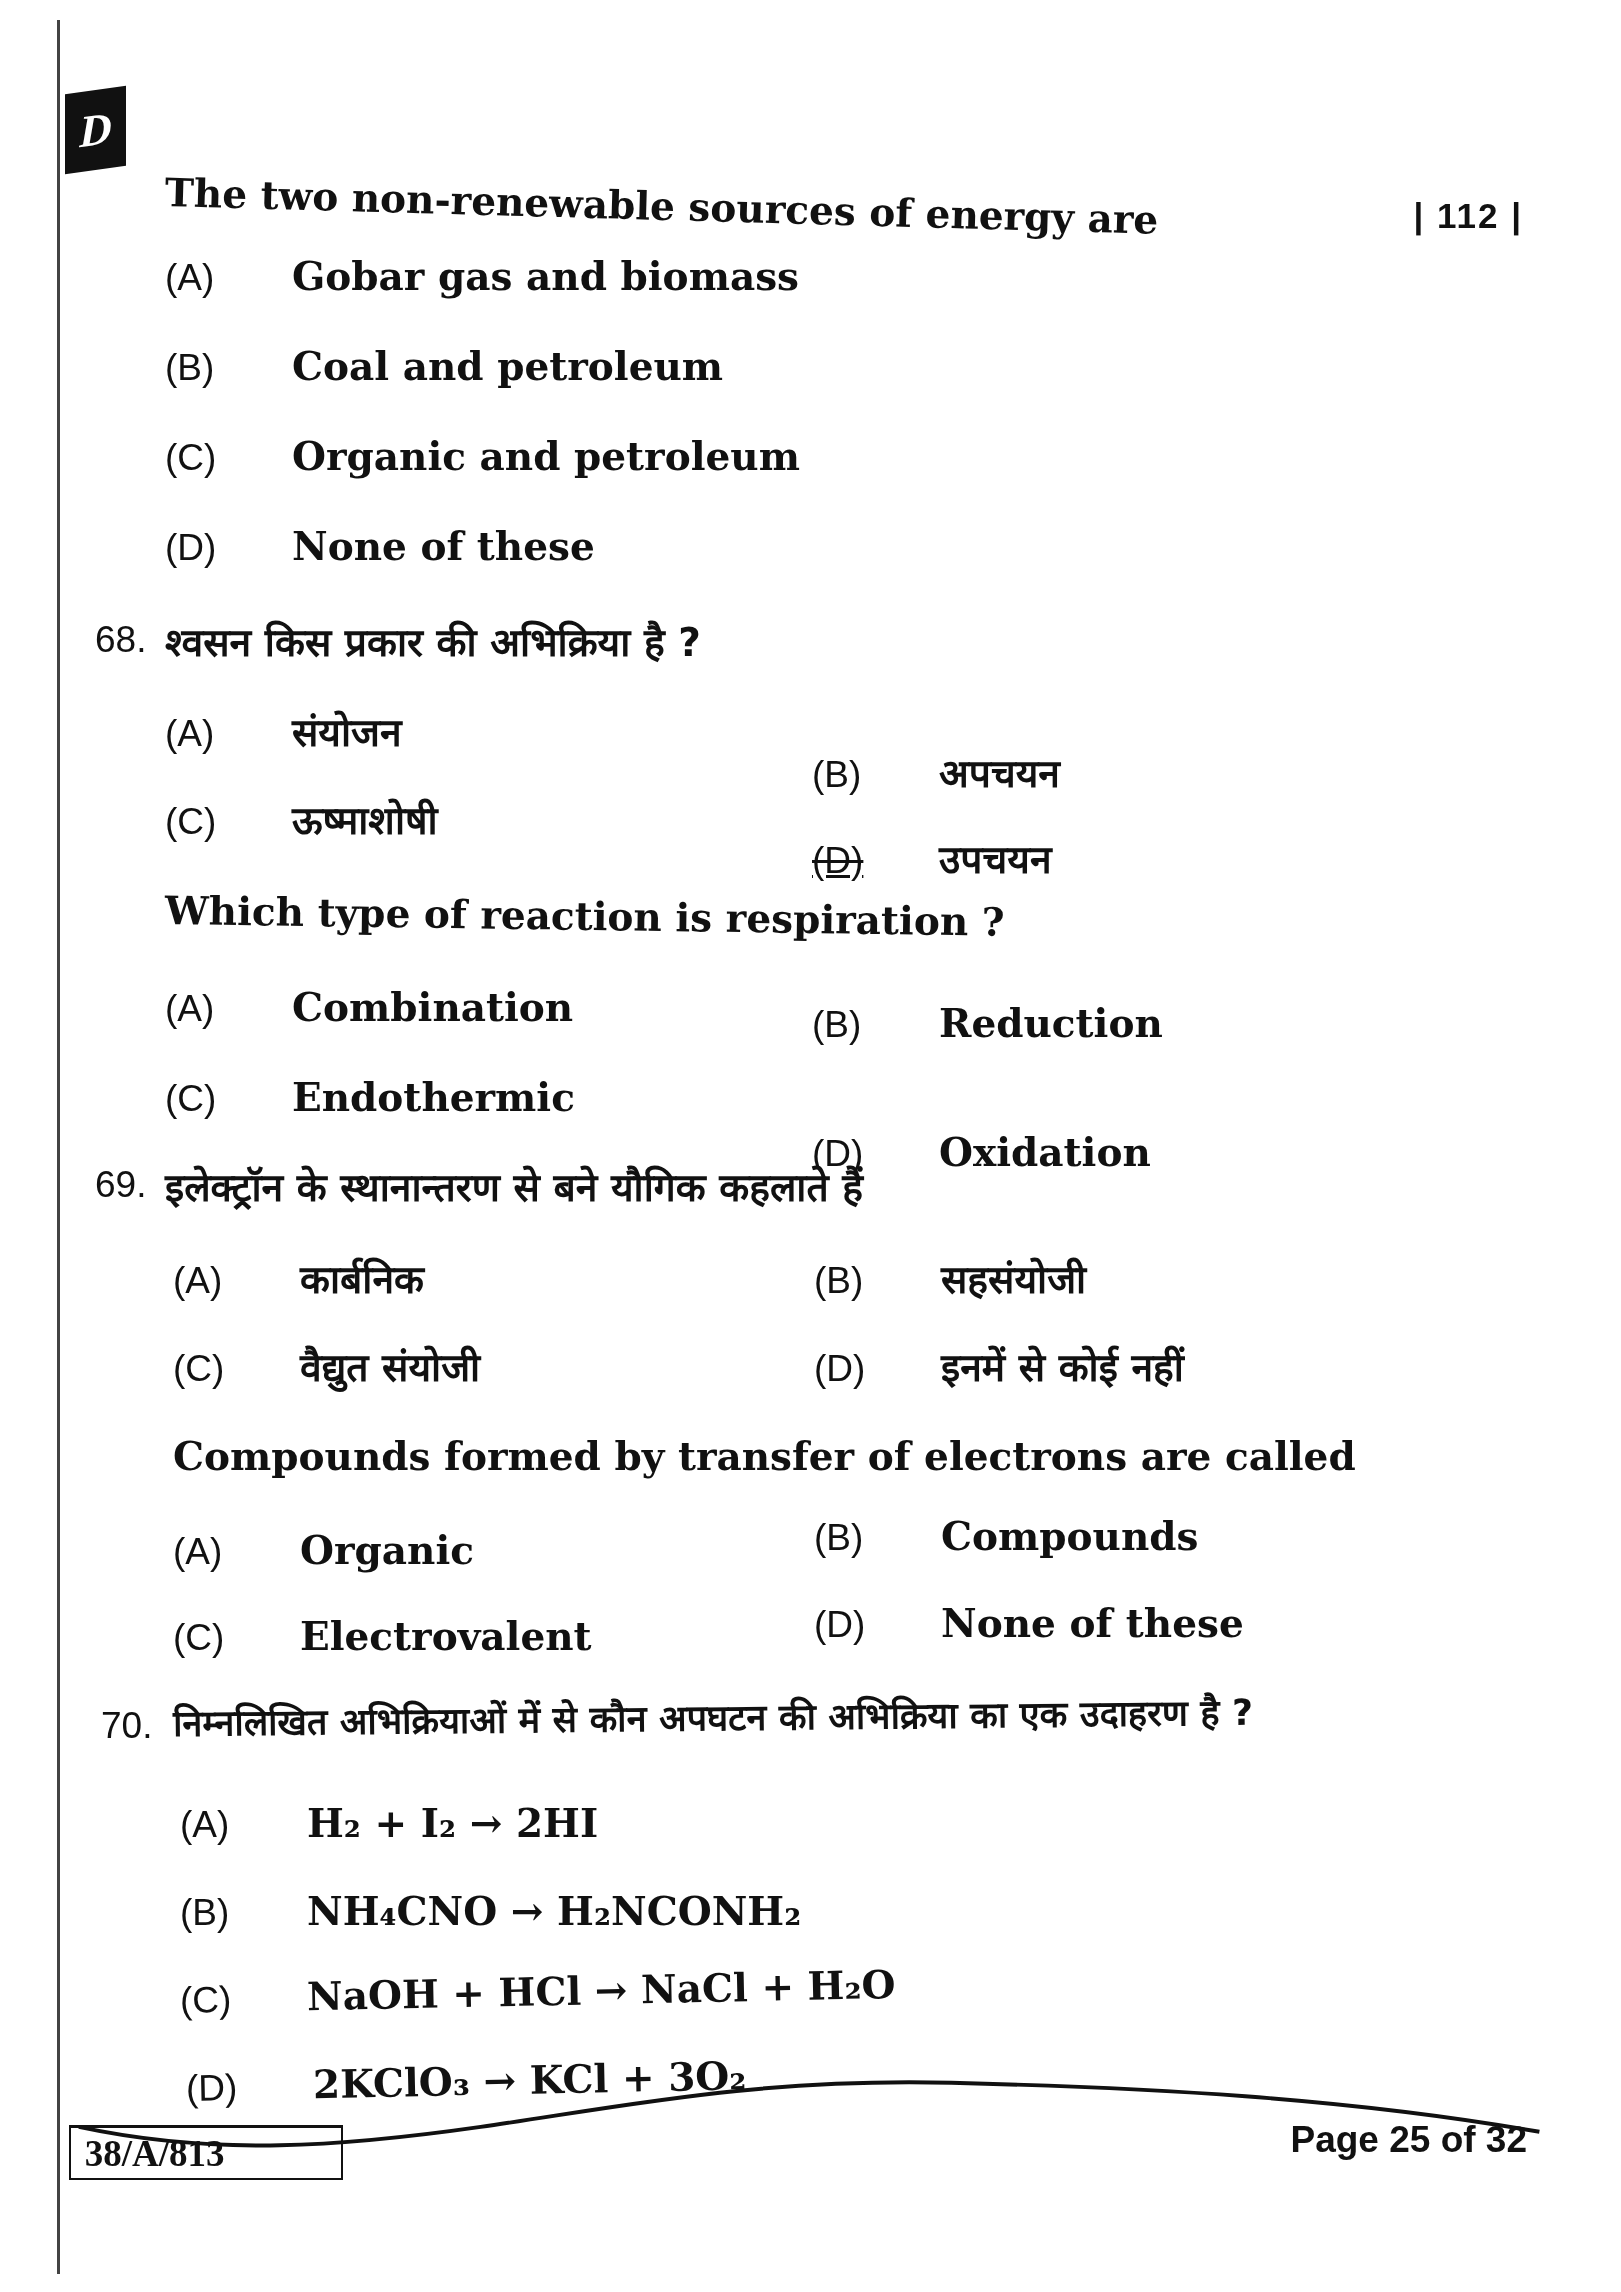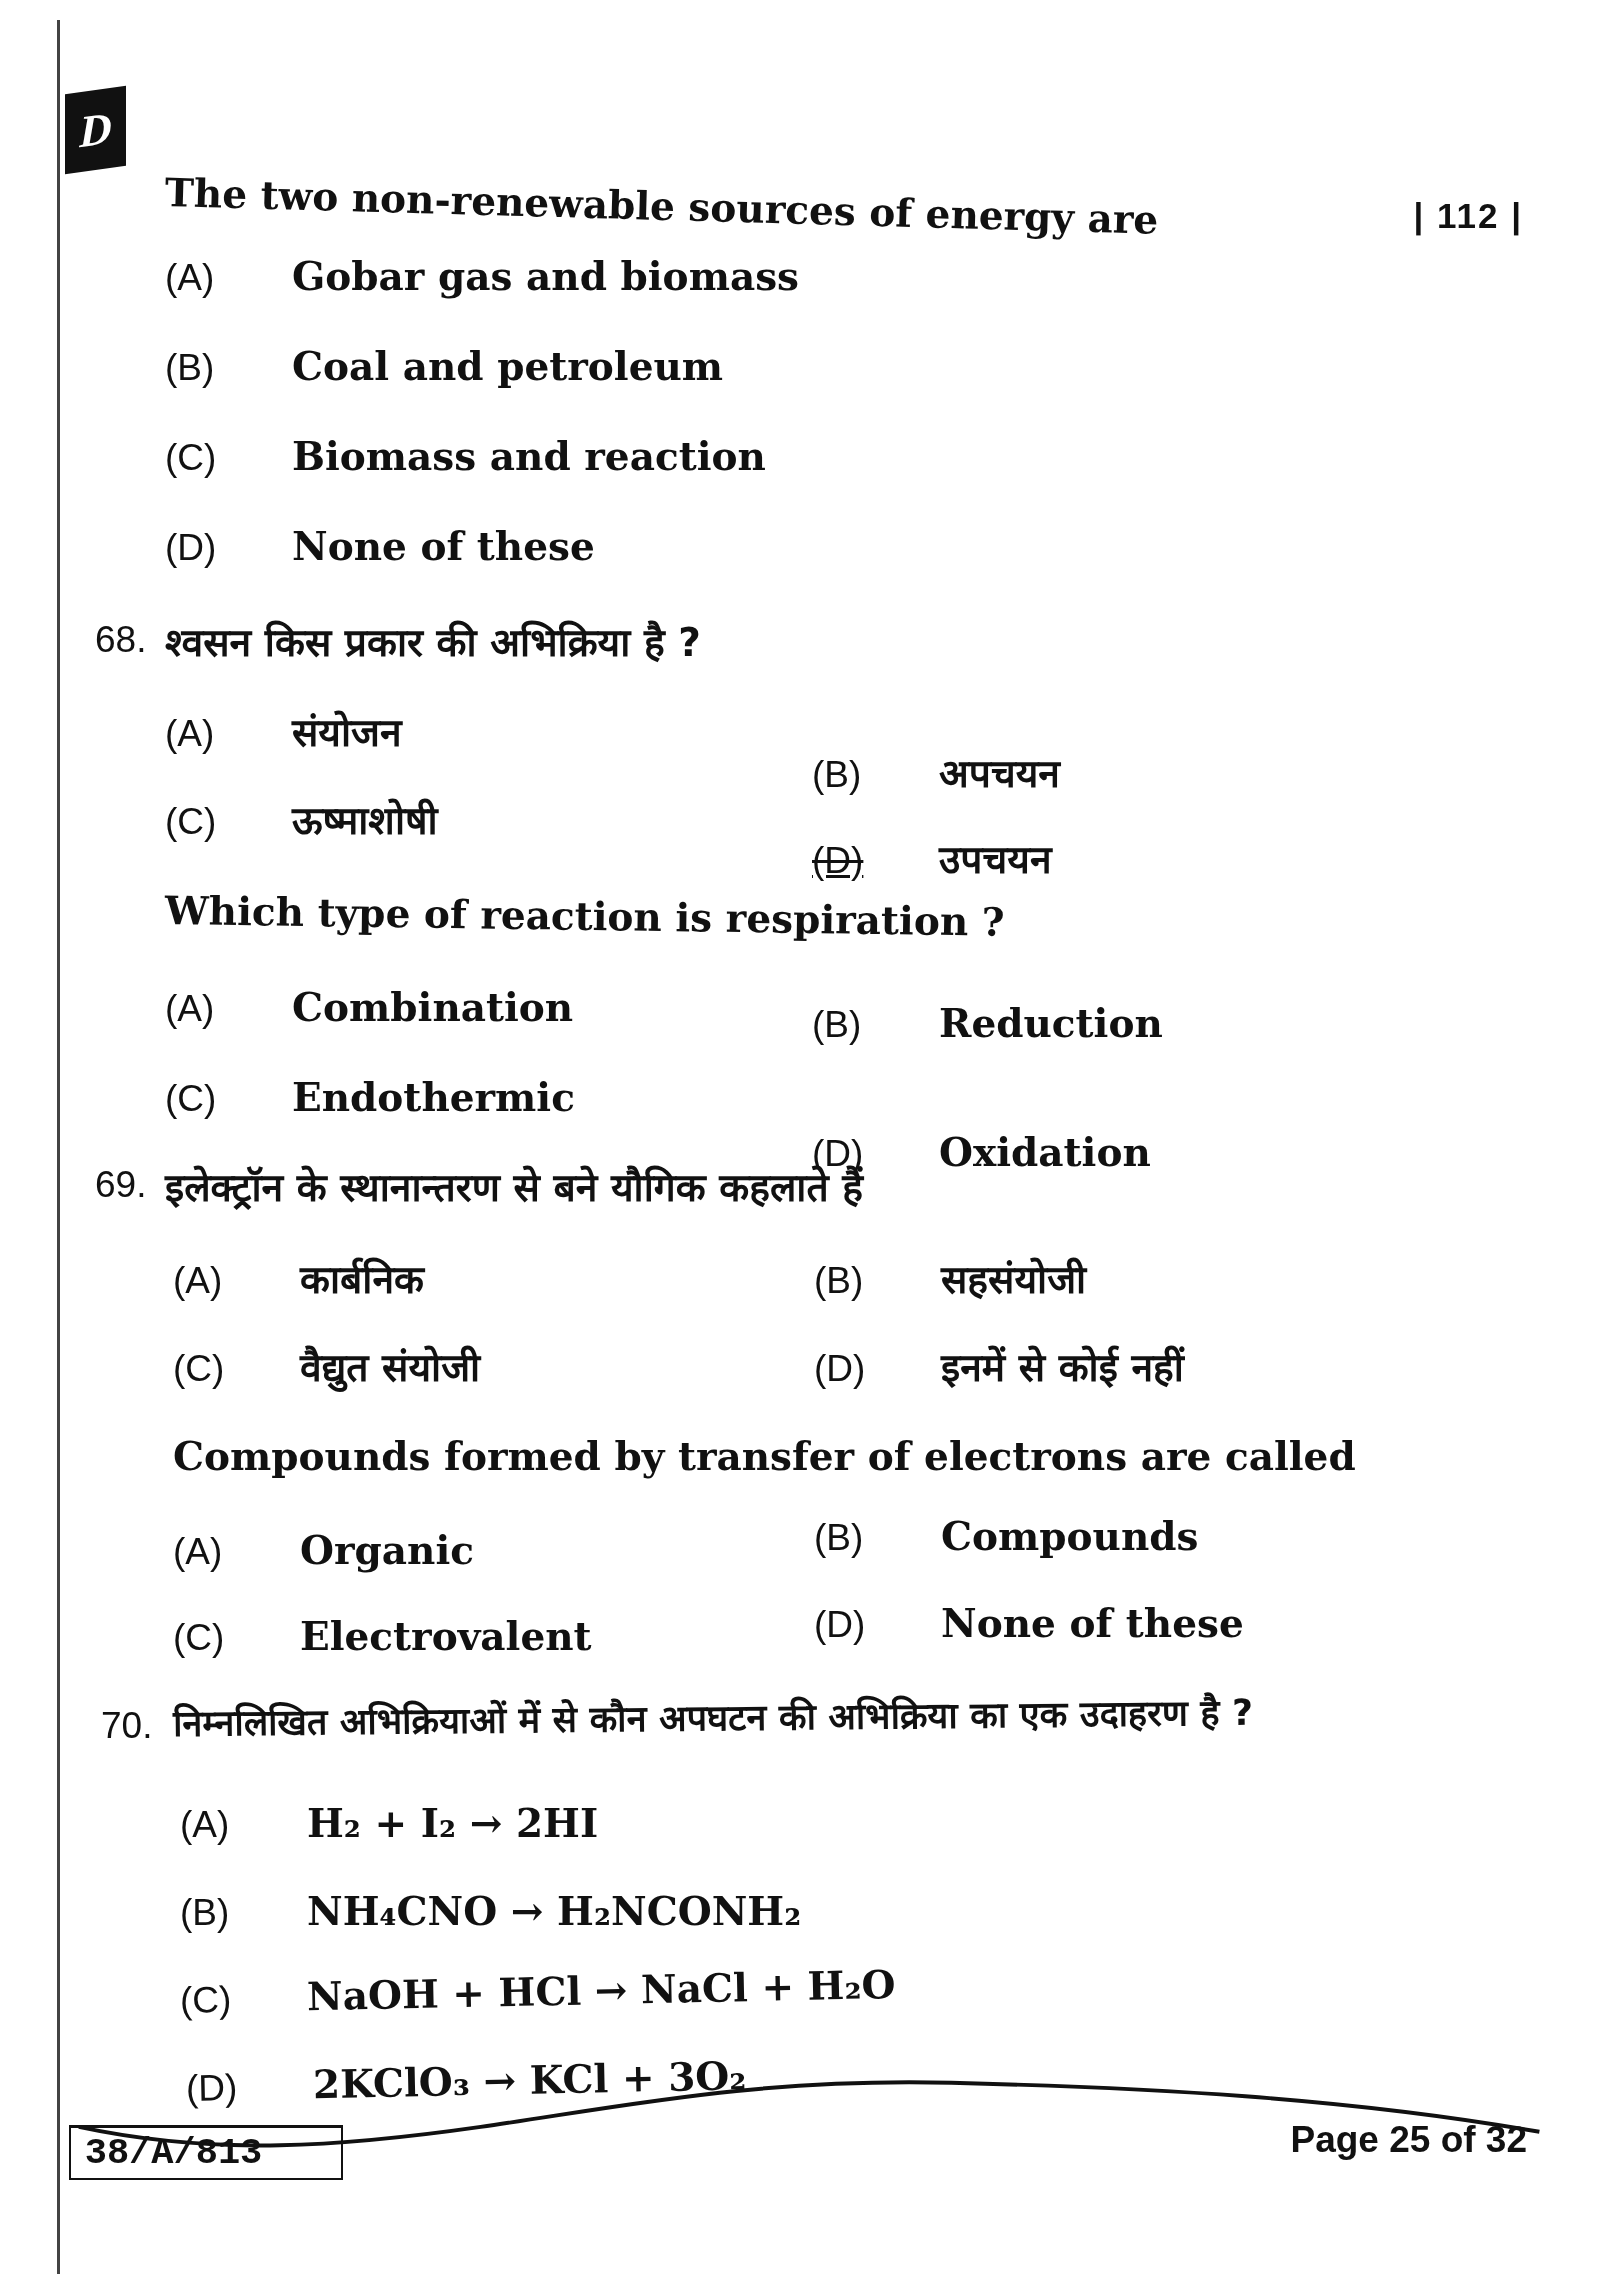--- a/index.html
+++ b/index.html
@@ -39,21 +39,21 @@
   }
   .opt .txt { display: inline-block; }
   .opt.hi .txt { font-family: "DejaVu Sans", sans-serif; }
   .opt.strike .lbl { text-decoration: underline line-through; }
   .curve {
     position: absolute; left: 69px; top: 2068px; width: 1490px; height: 108px;
   }
   .code-box {
     position: absolute; left: 69px; top: 2125px; width: 274px; height: 55px;
     border: 2.9px solid #111; border-top-width: 3.9px;
-    font-family: Liberation Mono, monospace; font-weight: bold; font-size: 37px;
+    font-family: Liberation Serif, serif; font-weight: bold; font-size: 37px;
     display: flex; align-items: center; padding-left: 13.7px; box-sizing: border-box;
   }
   .page-num {
     position: absolute; right: 94px; top: 2119px;
     font-family: "Liberation Sans", sans-serif; font-weight: bold; font-size: 37px;
   }
 </style>
 </head>
 <body>
 
@@ -66,21 +66,21 @@
 
 <div class="block">
   <div class="stem" style="left:165px; top:169px; transform:rotate(1.6deg); transform-origin:left;">The two non-renewable sources of energy are</div>
   <div class="opt" style="left:165px; top:253px;">
     <span class="lbl">(A)</span><span class="txt">Gobar gas and biomass</span>
   </div>
   <div class="opt" style="left:165px; top:343px;">
     <span class="lbl">(B)</span><span class="txt">Coal and petroleum</span>
   </div>
   <div class="opt" style="left:165px; top:433px;">
-    <span class="lbl">(C)</span><span class="txt">Biomass and reaction</span>
+    <span class="lbl">(C)</span><span class="txt">Organic and petroleum</span>
   </div>
   <div class="opt" style="left:165px; top:523px;">
     <span class="lbl">(D)</span><span class="txt">None of these</span>
   </div>
 </div>
 
 <div class="block">
   <div class="qnum" style="left:51px; top:619px;">68.</div>
   <div class="stem hi" style="left:165px; top:614px;">श्वसन किस प्रकार की अभिक्रिया है ?</div>
   <div class="opt hi" style="left:165px; top:704px;">

